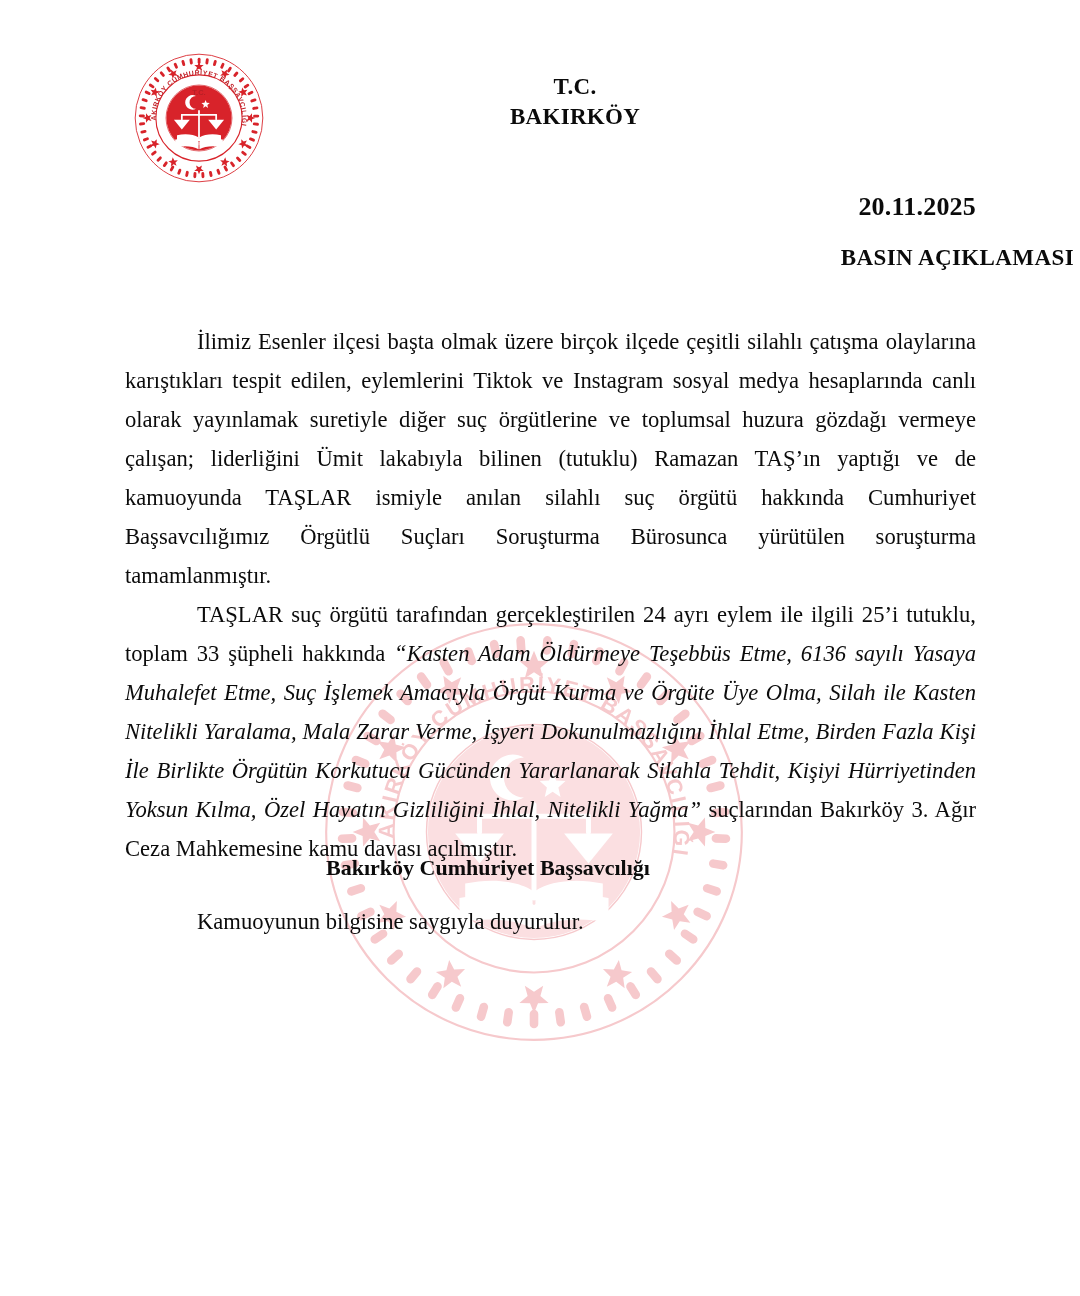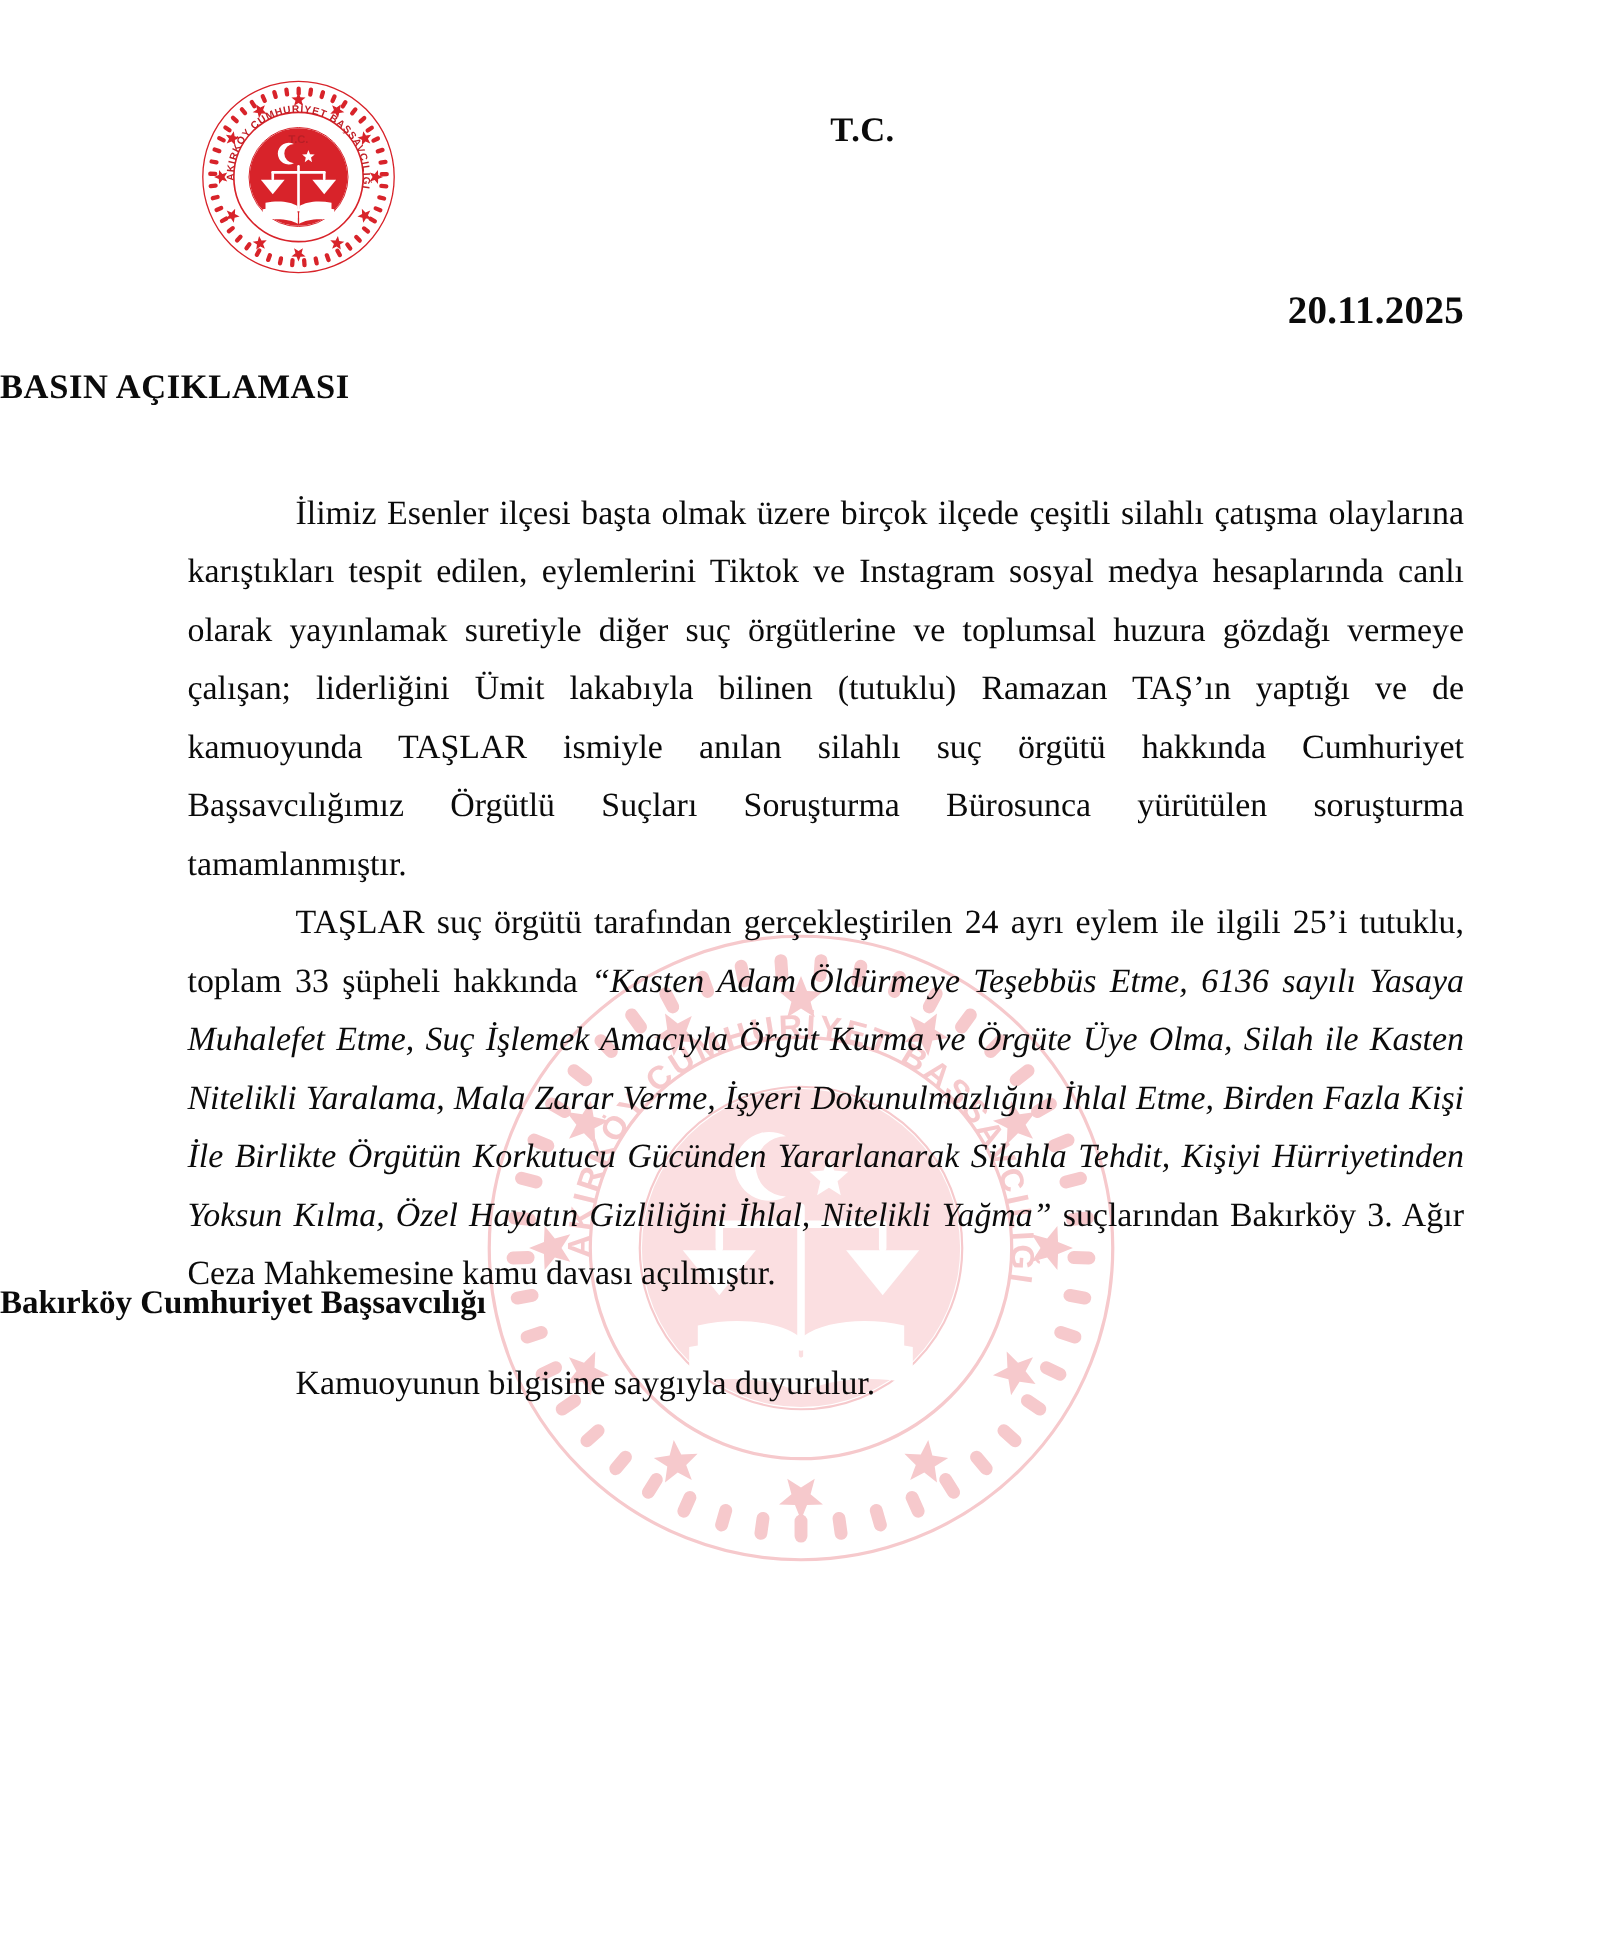--- a/index.html
+++ b/index.html
@@ -76,21 +76,21 @@
     letter-spacing: 0.2px;
     z-index: 2;
   }
 
   
   .doc-title {
     position: absolute;
     left: 0;
     top: 245px;
     width: 1080px;
-    text-align: left;
+    text-align: right;
     padding-right: 6px;
     font-weight: bold;
     font-size: 23px;
     letter-spacing: 0.4px;
     z-index: 2;
   }
 
   
   .body-text {
     position: absolute;
@@ -111,21 +111,21 @@
     font-style: italic;
   }
 
   
   .signature {
     position: absolute;
     left: 0;
     top: 855px;
     width: 1080px;
     padding-right: 104px;
-    text-align: left;
+    text-align: center;
     font-weight: bold;
     font-size: 22px;
     z-index: 2;
   }
 </style>
 </head>
 <body>
 
 <div class="page">
 
@@ -350,20 +350,21 @@
           <path d="M 200,378 C 238,370 276,374 297,388 L 297,424 C 276,410 238,406 200,414 Z"></path>
           <path d="M 400,378 C 362,370 324,374 303,388 L 303,424 C 324,410 362,406 400,414 Z"></path>
           <path d="M 192,398 C 236,390 276,394 298,408 L 298,442 C 276,428 236,424 192,432 Z"></path>
           <path d="M 408,398 C 364,390 324,394 302,408 L 302,442 C 324,428 364,424 408,432 Z"></path>
         </g>
       </svg>
     </div>
 
     <div class="org-title">
       <div>T.C.</div>
+      <div>BAKIRKÖY</div>
     </div>
   </div>
 
   <div class="doc-date">20.11.2025</div>
 
   <div class="doc-title">BASIN AÇIKLAMASI</div>
 
   <div class="body-text">
 
     <p class="indent">İlimiz Esenler ilçesi başta olmak üzere birçok ilçede çeşitli silahlı çatışma olaylarına karıştıkları tespit edilen, eylemlerini Tiktok ve Instagram sosyal medya hesaplarında canlı olarak yayınlamak suretiyle diğer suç örgütlerine ve toplumsal huzura gözdağı vermeye çalışan; liderliğini Ümit lakabıyla bilinen (tutuklu) Ramazan TAŞ’ın yaptığı ve de kamuoyunda TAŞLAR ismiyle anılan silahlı suç örgütü hakkında Cumhuriyet Başsavcılığımız Örgütlü Suçları Soruşturma Bürosunca yürütülen soruşturma tamamlanmıştır.</p>

